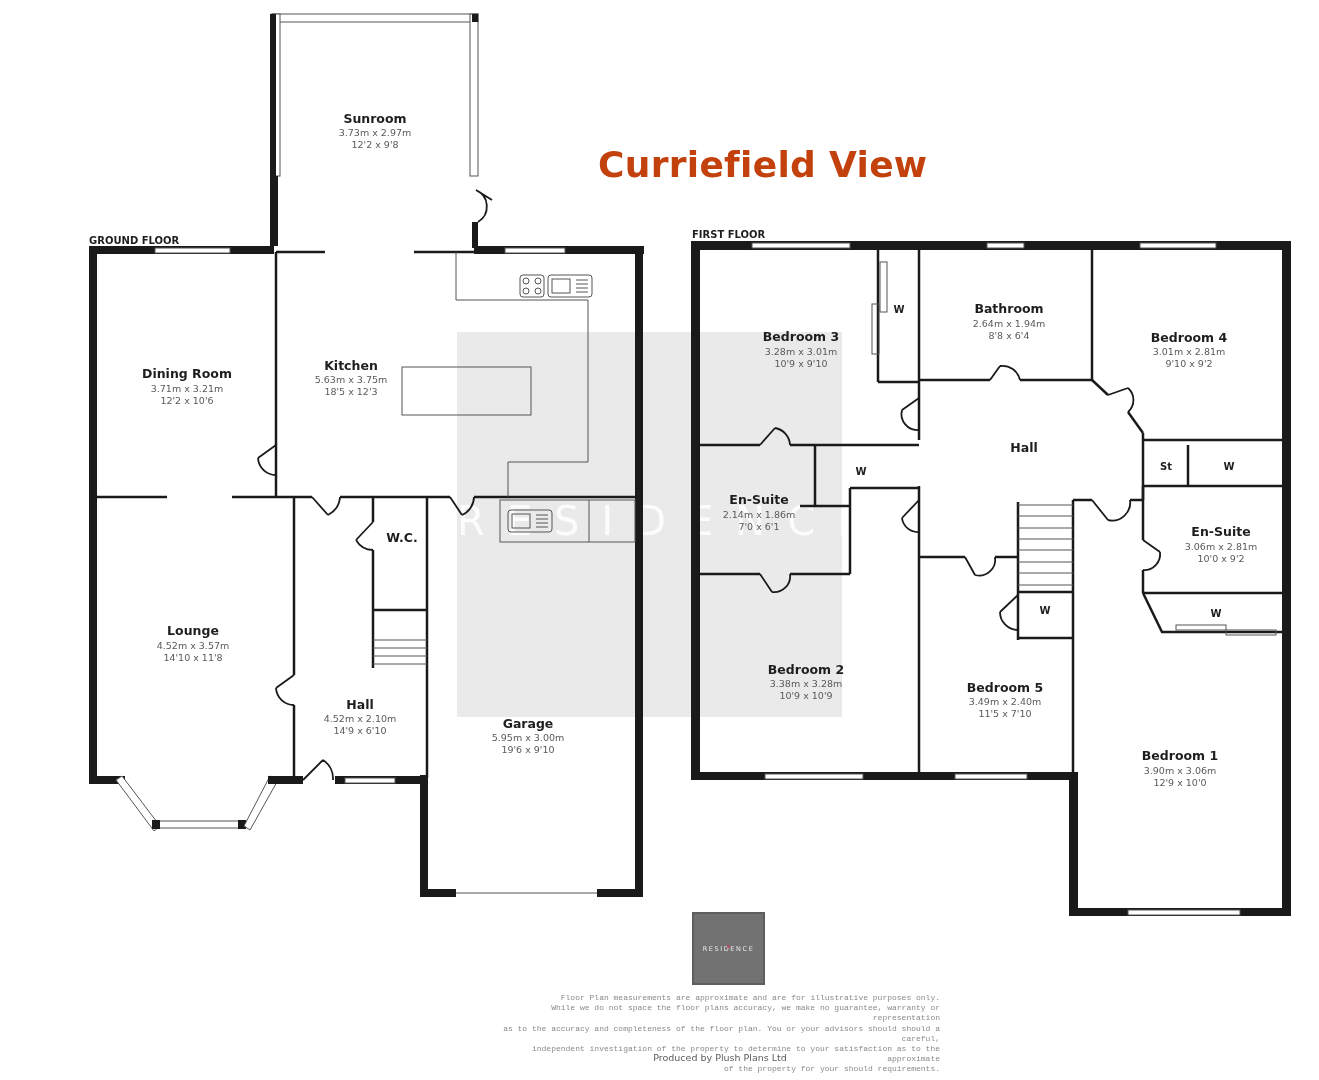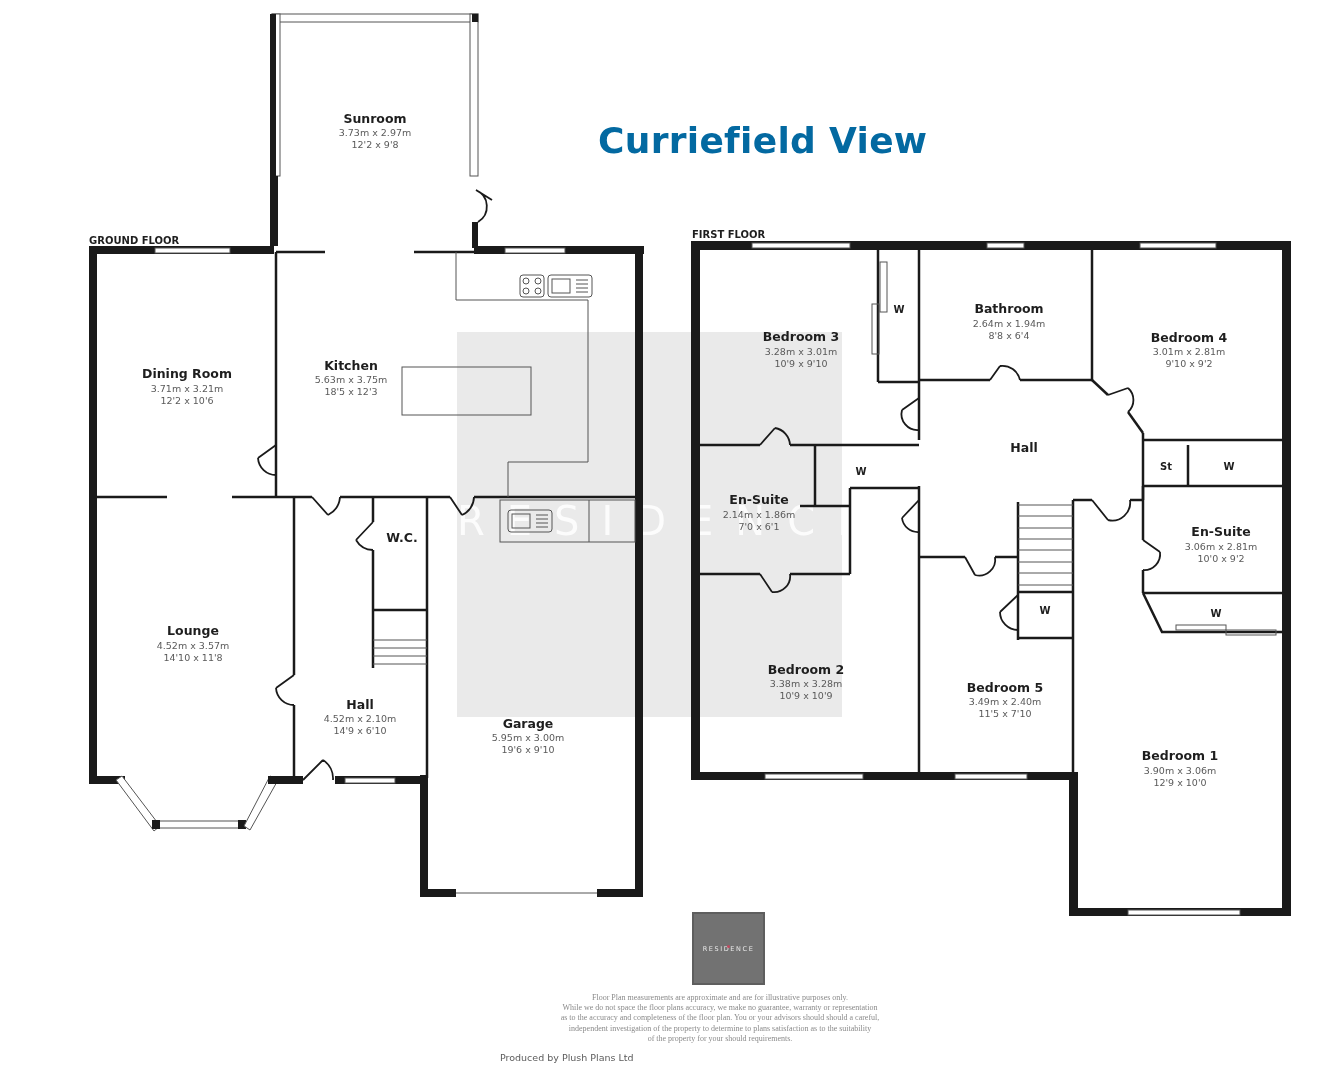--- a/index.html
+++ b/index.html
@@ -8,29 +8,29 @@
   svg.plan { position: absolute; left: 0; top: 0; }
   .wall { fill: #1a1a1a; }
   .iw { stroke: #1a1a1a; stroke-width: 2.5; fill: none; }
   .thin { stroke: #555; stroke-width: 1; fill: none; }
   .win { fill: #fff; stroke: #555; stroke-width: 1; }
   .door { stroke: #1a1a1a; stroke-width: 1.8; fill: none; }
   .rname { font-family: "DejaVu Sans", sans-serif; font-weight: bold; font-size: 12.5px; fill: #1e1e1e; text-anchor: middle; }
   .rdim { font-family: "DejaVu Sans", sans-serif; font-size: 9.5px; fill: #5a5a5a; text-anchor: middle; }
   .flabel { font-family: "DejaVu Sans", sans-serif; font-weight: bold; font-size: 10px; fill: #1e1e1e; }
   .wlabel { font-family: "DejaVu Sans", sans-serif; font-weight: bold; font-size: 10px; fill: #1e1e1e; text-anchor: middle; }
-  .title { position: absolute; left: 598px; top: 120px; font-family: "DejaVu Sans", sans-serif;
-           font-weight: bold; font-size: 36px; color: #0369a1; letter-spacing: 0.3px; white-space: nowrap; }
+  .title { position: absolute; left: 598px; top: 144px; font-family: "DejaVu Sans", sans-serif;
+           font-weight: bold; font-size: 36px; color: #c2410c; letter-spacing: 0.3px; white-space: nowrap; }
   .logo { position: absolute; left: 692px; top: 912px; width: 73px; height: 73px; background: #727272;
           border: 2px solid #5e5e5e; box-sizing: border-box; display: flex; align-items: center; justify-content: center; }
   .logo span { color: #e8e8e8; font-size: 6.5px; letter-spacing: 1.6px; font-family: "DejaVu Sans", sans-serif; }
   .logo .dot { position: absolute; left: 33px; top: 31px; width: 3px; height: 3px; border-radius: 50%; background: #c0485e; }
-  .disclaimer { position: absolute; left: 500px; top: 993px; width: 440px; text-align: center;
-                font-family: Liberation Serif, serif; font-size: 8px; line-height: 10.2px; color: #8a8a8a; }
-  .producer { position: absolute; left: 500px; top: 1052px; width: 440px; 
+  .disclaimer { position: absolute; left: 500px; top: 993px; width: 440px; text-align: right;
+                font-family: Liberation Mono, monospace; font-size: 8px; line-height: 10.2px; color: #8a8a8a; }
+  .producer { position: absolute; left: 500px; top: 1052px; width: 440px; text-align: center;
               font-family: "DejaVu Sans", sans-serif; font-size: 9.5px; color: #5c5c5c; }
   .watermark { position: absolute; left: 457px; top: 332px; width: 385px; height: 385px; background: rgba(180,180,180,0.28); }
   .wm-text { position: absolute; left: 457px; top: 498px; width: 385px; text-align: center;
              font-family: "DejaVu Sans", sans-serif; font-size: 40px; letter-spacing: 22px; color: rgba(255,255,255,0.85); }
 </style>
 </head>
 <body>
 
 <div class="watermark"></div>
 <div class="wm-text">RESIDENCE</div>
@@ -296,16 +296,16 @@
 
 <div class="logo">
   <div class="dot"></div>
   <span>RESIDENCE</span>
 </div>
 
 <div class="disclaimer">
   <div>Floor Plan measurements are approximate and are for illustrative purposes only.</div>
   <div>While we do not space the floor plans accuracy, we make no guarantee, warranty or representation</div>
   <div>as to the accuracy and completeness of the floor plan. You or your advisors should should a careful,</div>
-  <div>independent investigation of the property to determine to plans satisfaction as to the suitability</div>
+  <div>independent investigation of the property to determine to your satisfaction as to the approximate</div>
   <div>of the property for your should requirements.</div>
 </div>
 <div class="producer">Produced by Plush Plans Ltd</div>
 
 </body></html>

